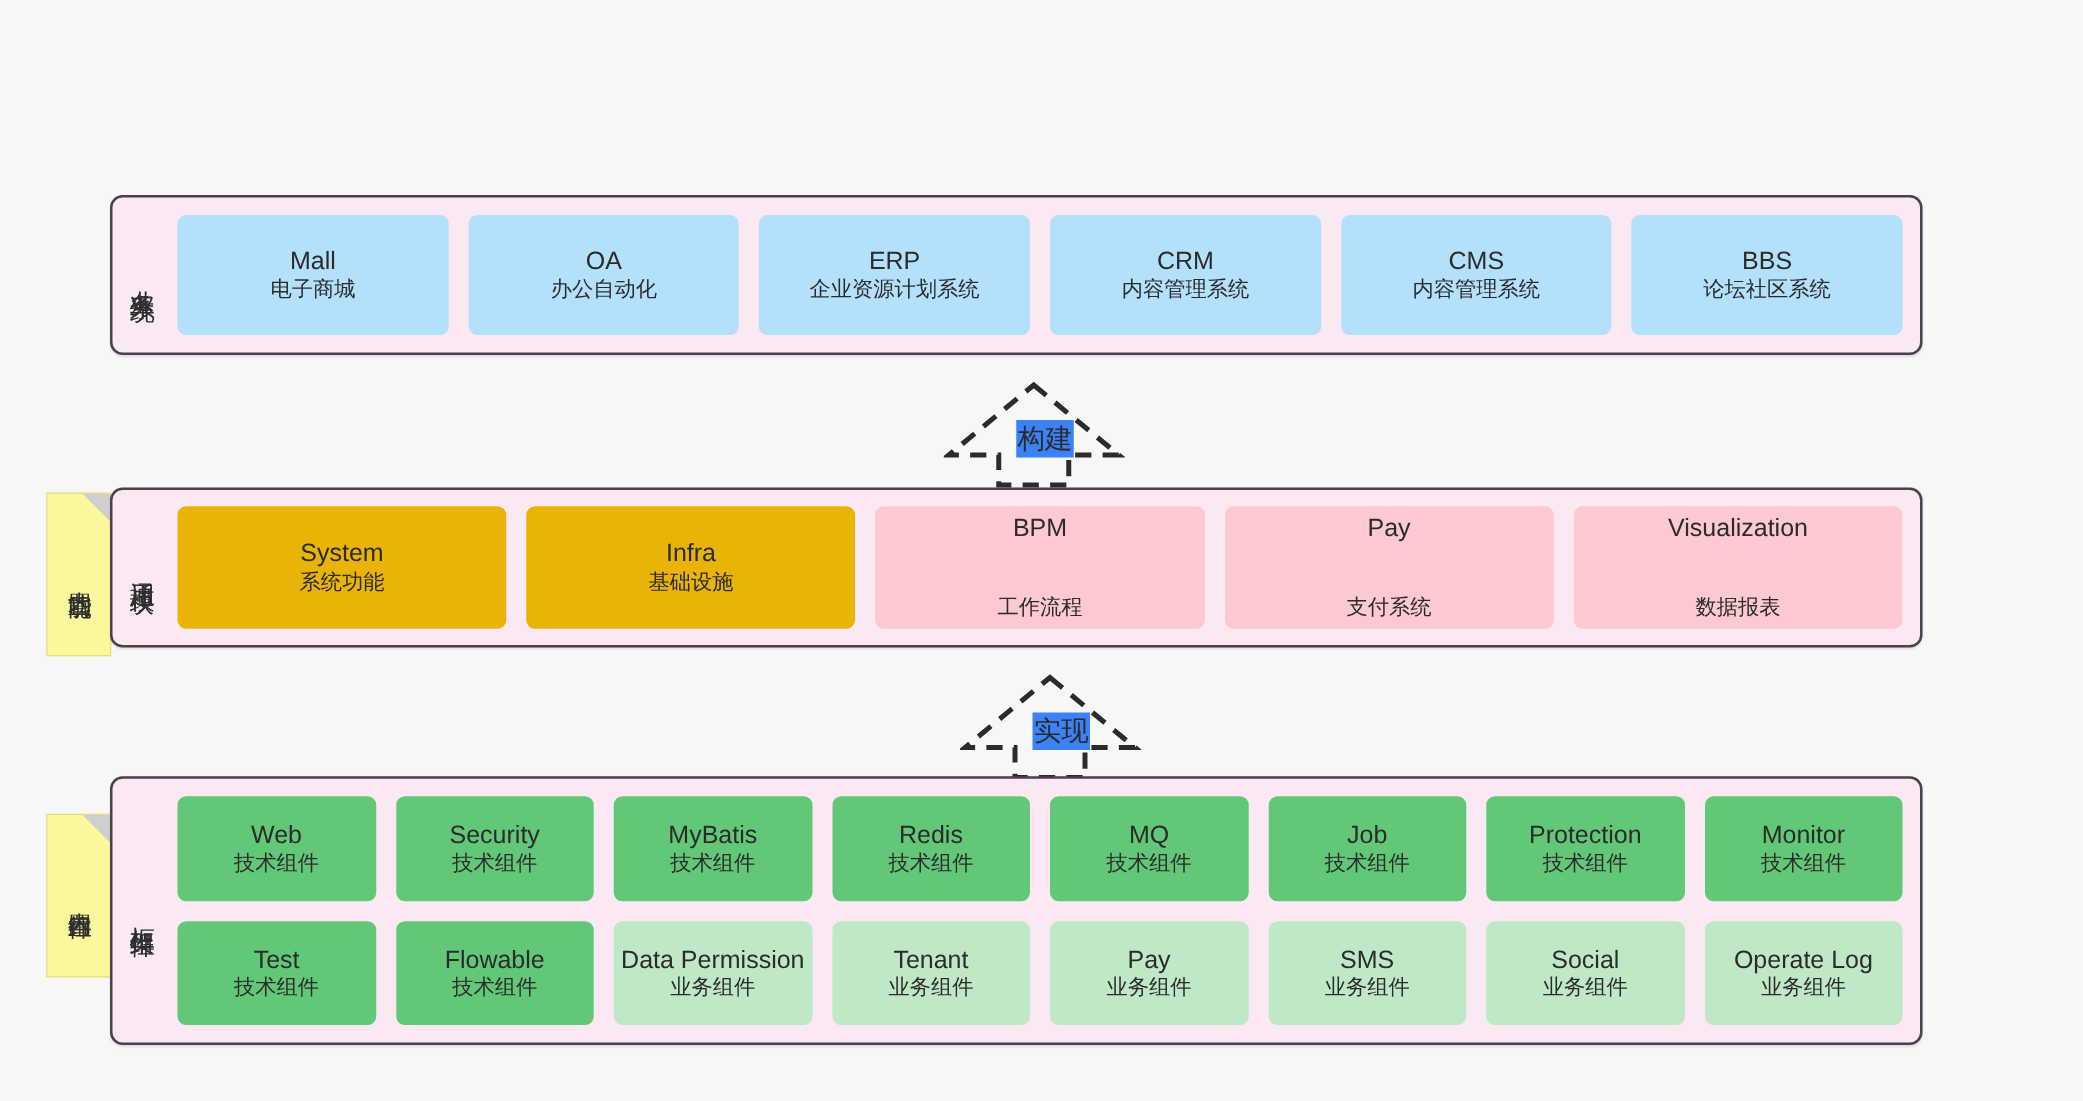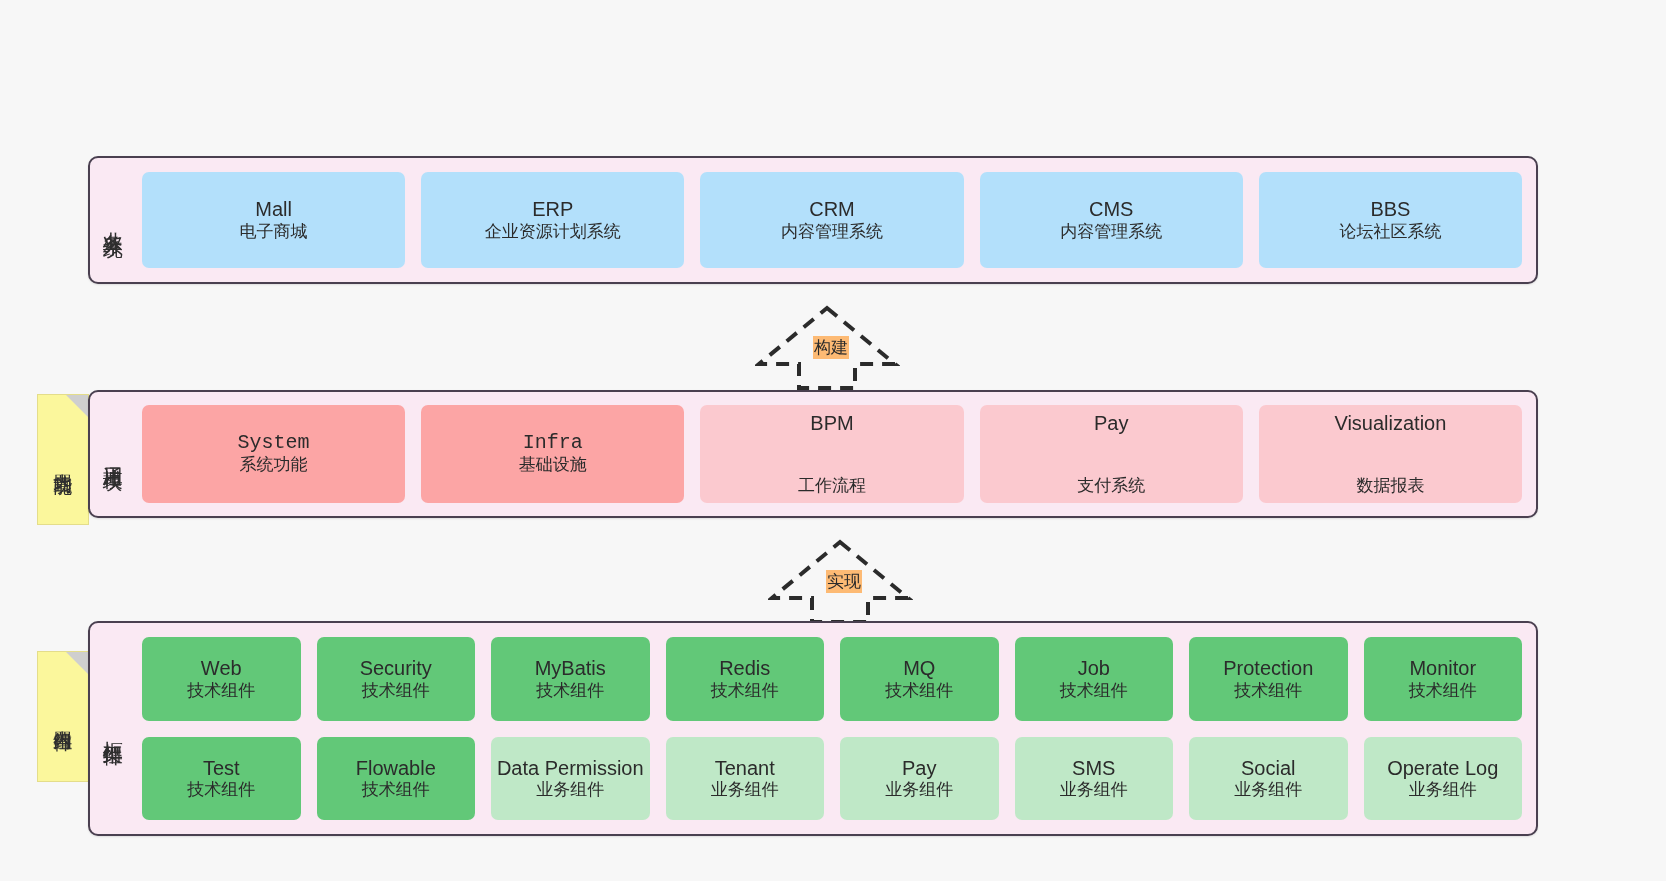--- a/index.html
+++ b/index.html
@@ -64,21 +64,21 @@
     box-sizing:border-box;
     padding:6px 4px;
     line-height:1.22;
     color:#2b2b2b;
   }
   .card .en{font-size:20px;}
   .card .cn{font-size:17px;}
 
   
   .blue      {background:#b3e0fb;}
-  .red-strong{background:#fca5a5;font-family:Liberation Mono, monospace;}
+  .red-strong{background:#eab308;}
   .red-light {background:#fbc9cf;gap:40px;}
   .green-strong{background:#62c878;}
   .green-light {background:#bfe8c7;}
 
   
   .sticky{
     position:absolute;
     background:#fbf79c;
     border:1px solid #e4dd8a;
     box-sizing:border-box;
@@ -102,40 +102,44 @@
     width:0;height:0;
     border-left:22px solid transparent;
     border-top:22px solid #cfcfcf;
   }
 
   
   .arrow{position:absolute;}
   .arrow svg{display:block;}
   .arrow-label{
     position:absolute;
-    font-size:17px;
+    font-size:22px;
     color:#2b2b2b;
-    background:#fdba74;
+    background:#3b82f6;
     padding:0 1px;
     white-space:nowrap;
     user-select:none;
   }
 </style>
 </head>
 <body>
 
 <div class="canvas">
 
   <div class="layer" style="left:88px;top:112px;width:1450px;height:128px;">
     <div class="layer-title">业务系统</div>
     <div class="cards">
       <div class="row">
         <div class="card blue">
           <span class="en">Mall</span>
           <span class="cn">电子商城</span>
+        </div>
+        <div class="card blue">
+          <span class="en">OA</span>
+          <span class="cn">办公自动化</span>
         </div>
         <div class="card blue">
           <span class="en">ERP</span>
           <span class="cn">企业资源计划系统</span>
         </div>
         <div class="card blue">
           <span class="en">CRM</span>
           <span class="cn">内容管理系统</span>
         </div>
         <div class="card blue">

